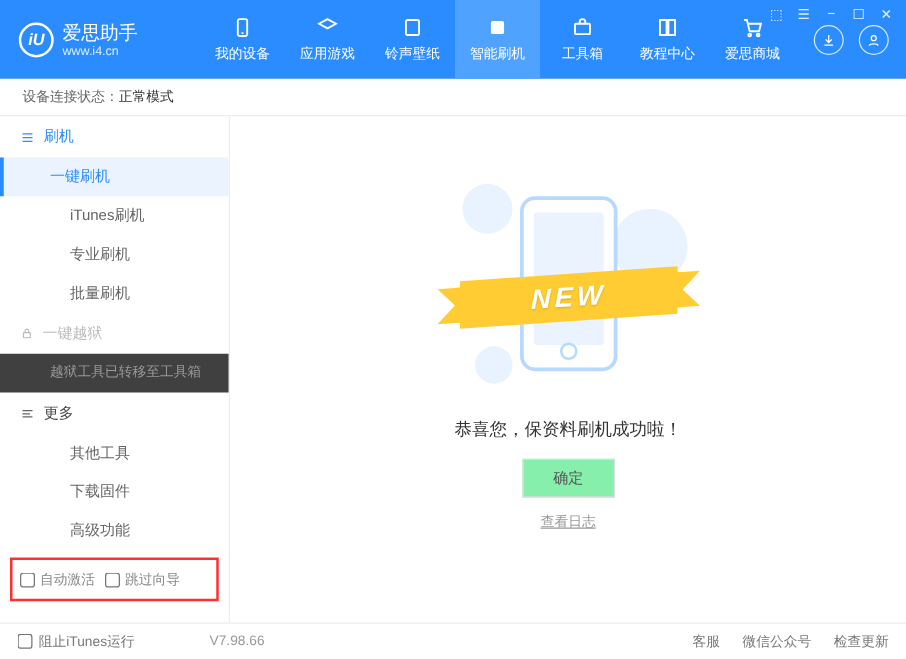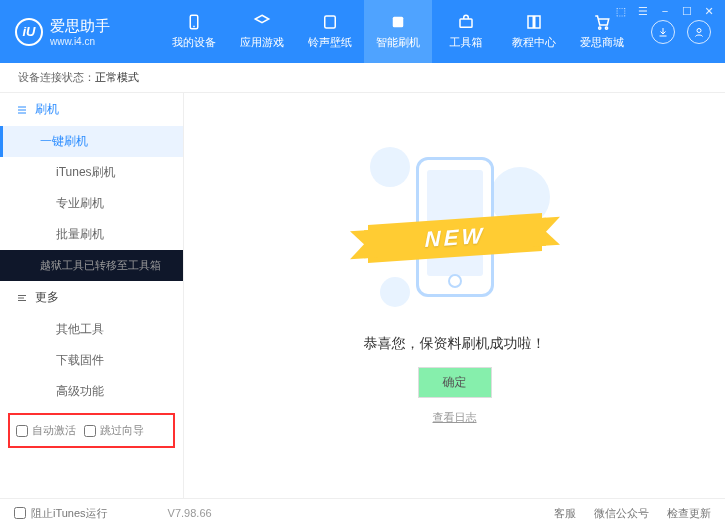--- a/index.html
+++ b/index.html
@@ -25,21 +25,21 @@
 .status-bar { height: 30px; border-bottom: 1px solid #eee; font-size: 11px; color: #666; display: flex; align-items: center; padding-left: 18px; text-align: center; }
 .status-bar b { color: #333; font-weight: 500; }
 
 .body { display: flex; height: 405px; }
 .sidebar { width: 184px; border-right: 1px solid #eee; font-size: 12px; color: #555; overflow-y: auto; display: flex; flex-direction: column; }
 .sb-cat { display: flex; align-items: center; padding: 8px 16px; color: #444; gap: 7px; }
 .sb-cat.strong { color: #2b8cff; font-weight: 500; }
 .sb-cat.locked { color: #bbb; }
 .sb-sub { padding: 7px 10px 7px 56px; cursor: pointer; color: #666; }
 .sb-sub.active { background: #eaf3ff; color: #2b8cff; border-left: 3px solid #2b8cff; padding-left: 37px; }
-.sb-note { background: #0f172a; color: #999; font-size: 11px; padding: 8px 10px 8px 40px; line-height: 1.4; }
+.sb-note { background: #404040; color: #999; font-size: 11px; padding: 8px 10px 8px 40px; line-height: 1.4; }
 .sb-box { border: 2px solid #ff3030; margin: 6px 8px; padding: 8px 6px; display: flex; gap: 8px; font-size: 11px; color: #888; }
 .sb-box label { display: flex; align-items: center; gap: 4px; }
 .sb-box input { width: 12px; height: 12px; }
 
 .main { flex: 1; display: flex; flex-direction: column; align-items: center; justify-content: center; padding-bottom: 20px; }
 .illus { width: 190px; height: 180px; position: relative; margin-top: -10px; }
 .bg-star { position: absolute; background: #e8f3ff; border-radius: 50%; }
 .phone { position: absolute; left: 50%; top: 20px; transform: translateX(-50%); width: 78px; height: 140px; background: #fff; border: 3px solid #b8d9ff; border-radius: 12px; }
 .phone::before { content: ""; position: absolute; top: 10px; left: 8px; right: 8px; bottom: 18px; background: #eaf3ff; border-radius: 3px; }
 .phone::after { content: ""; position: absolute; bottom: 6px; left: 50%; transform: translateX(-50%); width: 10px; height: 10px; border: 2px solid #b8d9ff; border-radius: 50%; }
@@ -153,20 +153,27 @@
           <line x1="4" y1="12" x2="20" y2="12"></line>
           <line x1="4" y1="18" x2="20" y2="18"></line>
         </svg>
       <span>刷机</span>
     </div>
     <div class="sb-sub active">一键刷机</div>
     <div class="sb-sub">iTunes刷机</div>
     <div class="sb-sub">专业刷机</div>
     <div class="sb-sub">批量刷机</div>
 
+    <div class="sb-cat locked">
+      <svg width="11" height="11" viewBox="0 0 24 24" fill="none" stroke="#bbb" stroke-width="2">
+          <rect x="6" y="11" width="12" height="9" rx="1"></rect>
+          <path d="M9 11V8a3 3 0 016 0v3"></path>
+        </svg>
+      <span>一键越狱</span>
+    </div>
     <div class="sb-note">越狱工具已转移至工具箱</div>
 
     <div class="sb-cat">
       <svg width="12" height="12" viewBox="0 0 24 24" fill="none" stroke="#666" stroke-width="2">
           <line x1="4" y1="7" x2="20" y2="7"></line>
           <line x1="4" y1="12" x2="16" y2="12"></line>
           <line x1="4" y1="17" x2="20" y2="17"></line>
         </svg>
       <span>更多</span>
     </div>

